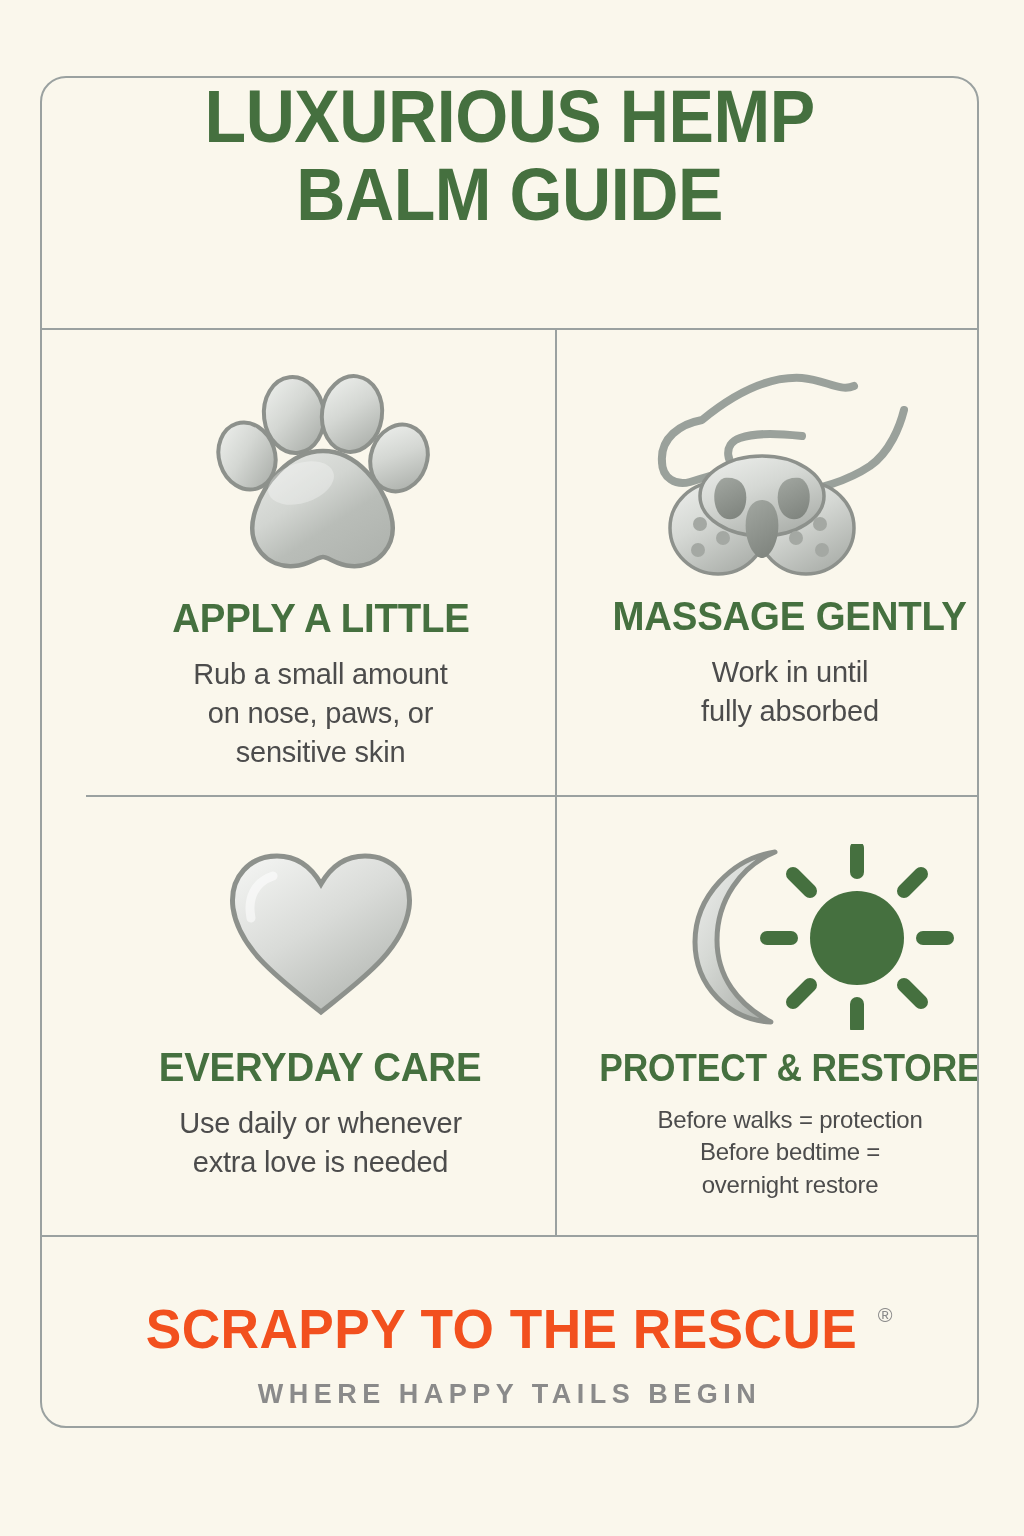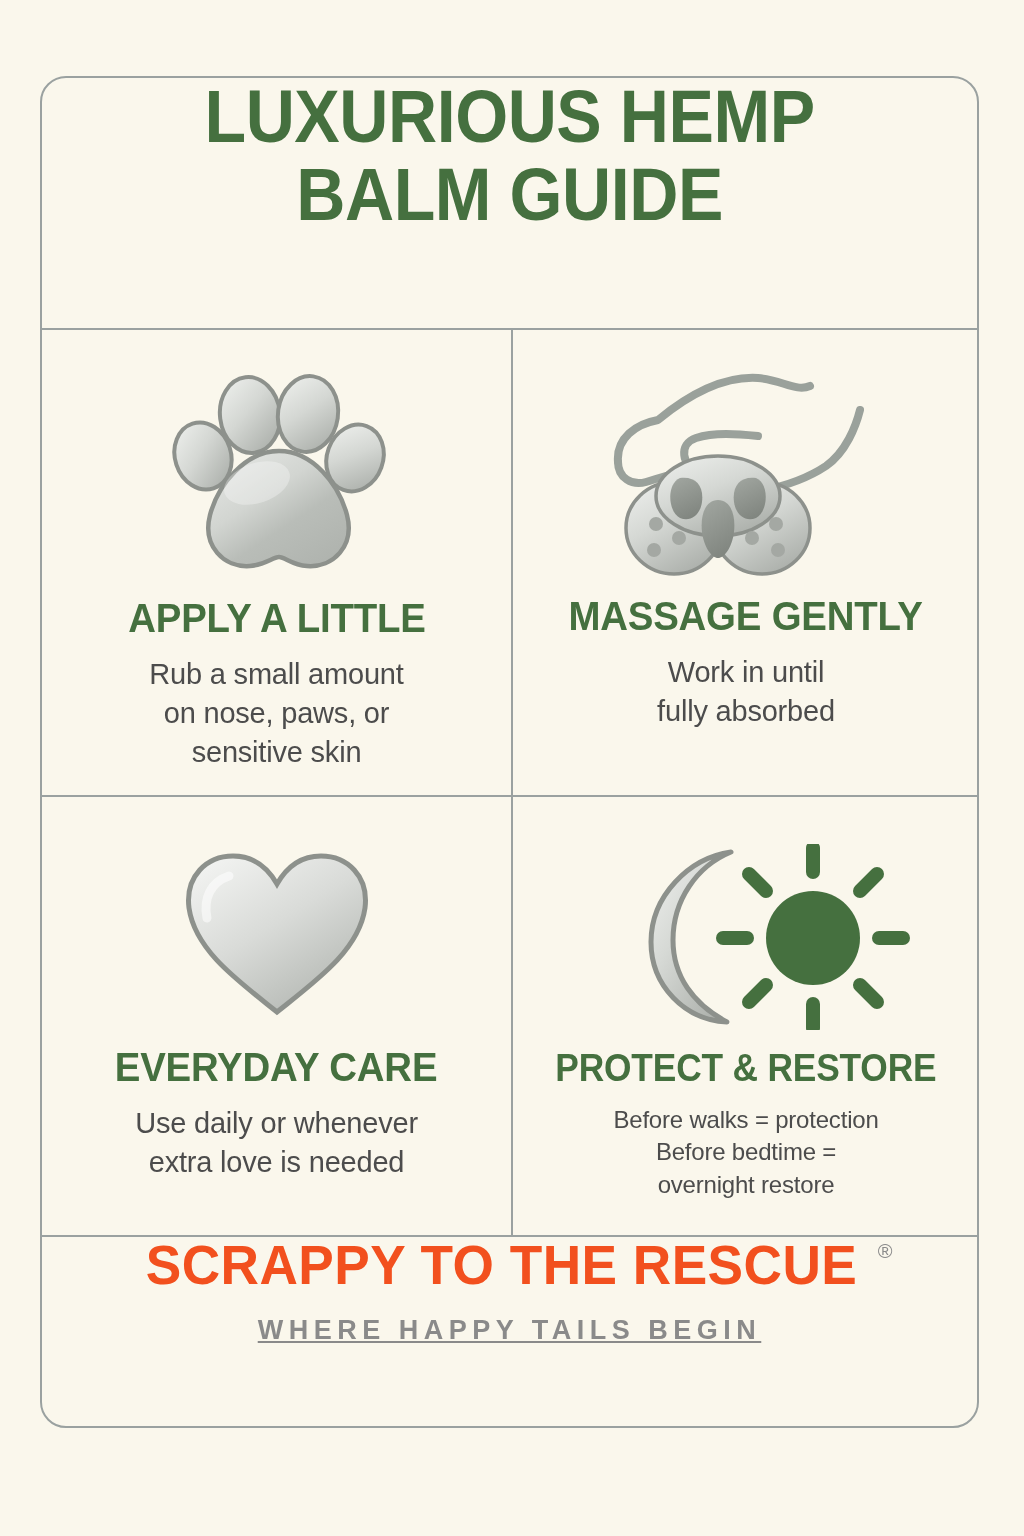--- a/index.html
+++ b/index.html
@@ -56,20 +56,21 @@
     white-space: pre-line;
   }
 
   
   .grid {
     flex: none;
     height: 905px;
     display: grid;
     grid-template-columns: 469px 2px 466px;
     grid-template-rows: 465px 2px 438px;
+    margin-left: 44px;
   }
   .vrule { background: #9AA1A0; }
   .hrule { background: #9AA1A0; grid-column: 1 / -1; }
 
   .cell {
     display: flex;
     flex-direction: column;
     align-items: center;
     padding-top: 26px;
   }
@@ -108,21 +109,21 @@
   }
   .cell-body.small { font-size: 24px; }
 
   
   .footer {
     flex: 1;
     border-top: 2px solid #9AA1A0;
     display: flex;
     flex-direction: column;
     align-items: center;
-    justify-content: flex-start;
+    justify-content: flex-end;
     padding-bottom: 16px;
   }
   .brand-row {
     display: flex;
     align-items: flex-start;
     justify-content: center;
   }
   .brand {
     color: #F2501E;
     font-family: "Liberation Sans Narrow", "Liberation Sans", sans-serif;
@@ -139,21 +140,20 @@
     margin-top: 4px;
     margin-left: 2px;
   }
   .tagline {
     color: #8A8A8A;
     font-family: "Liberation Sans Narrow", "Liberation Sans", sans-serif;
     font-size: 27px;
     font-weight: bold;
     letter-spacing: 5.5px;
     margin-top: 22px;
-    text-decoration: underline;
   }
 </style>
 </head>
 <body>
 
 <div id="poster">
 
   <div class="frame">
 
     <div class="title-block">

